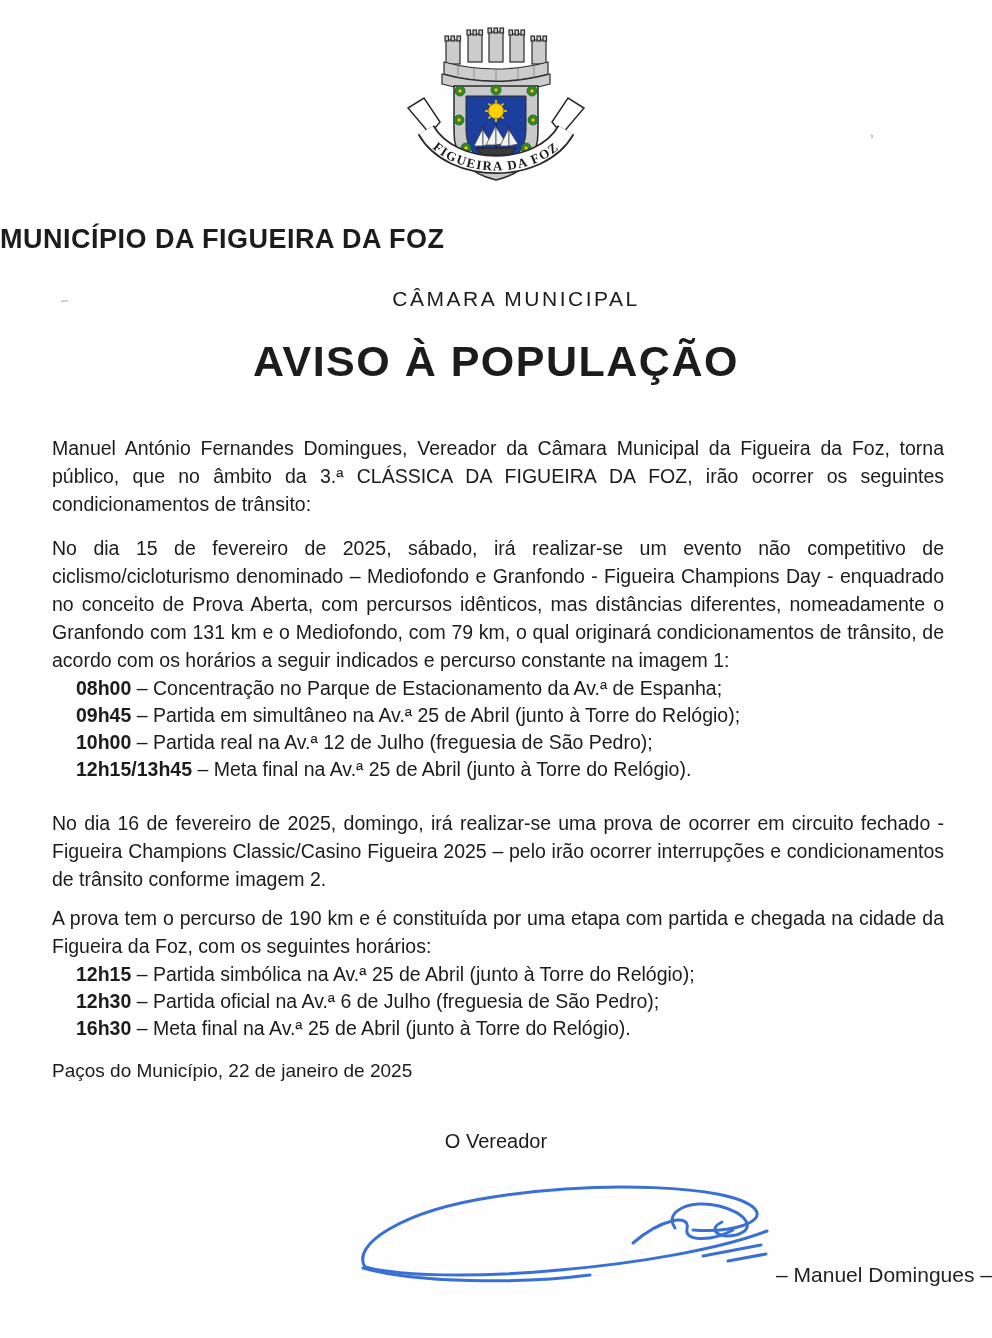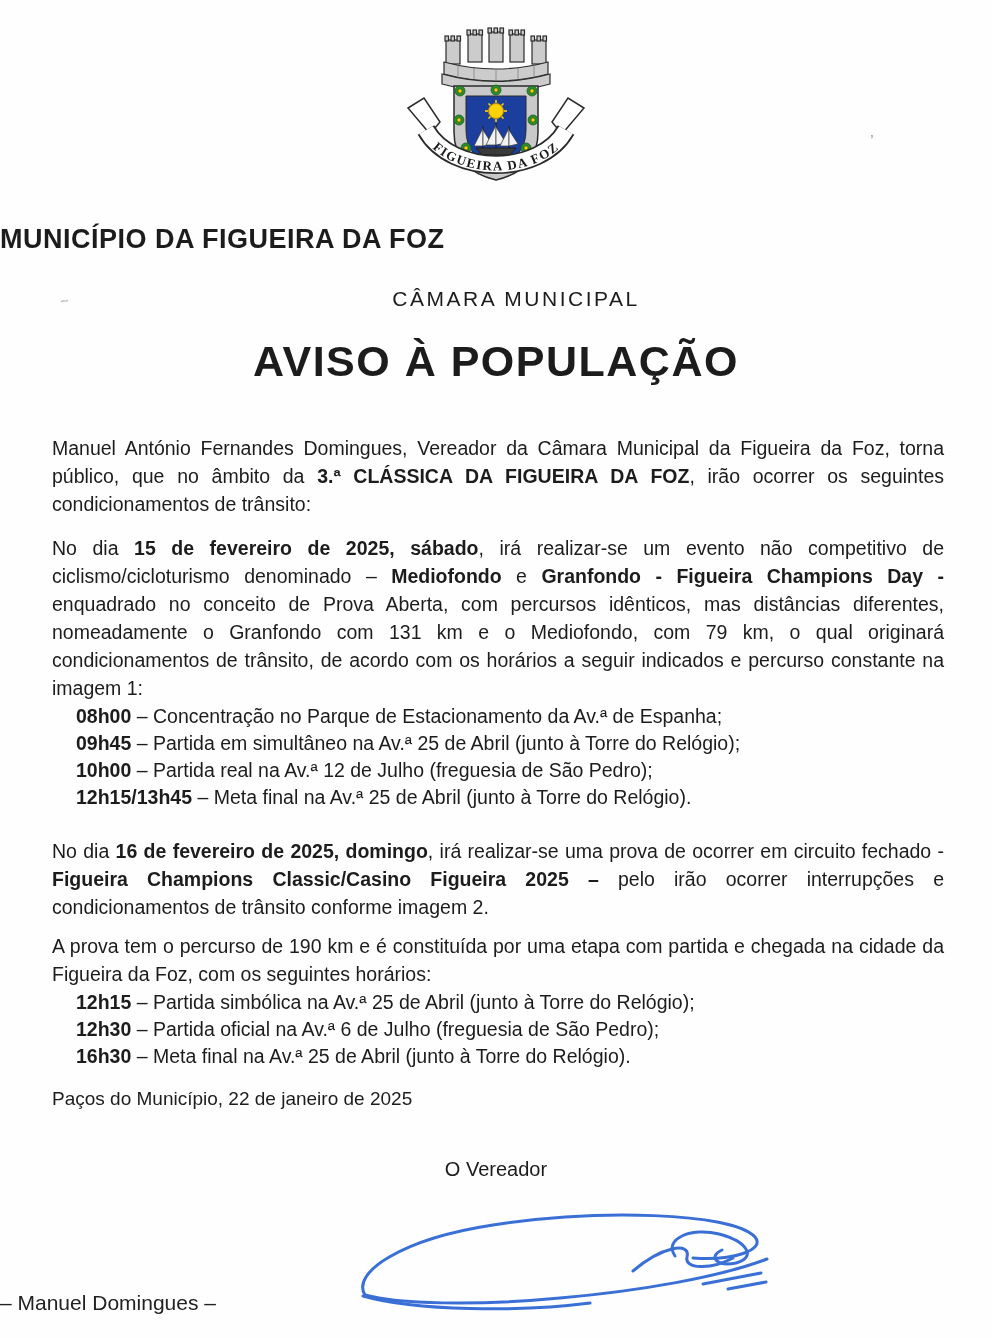--- a/index.html
+++ b/index.html
@@ -16,25 +16,25 @@
   .para{margin:0;text-align:justify;font-size:19.5px;line-height:28px;}
   .para + .para{margin-top:16px;}
   .gap-lg{margin-top:26px !important;}
   .sched{margin:1px 0 0 24px;}
   .sched-row{font-size:19.5px;line-height:27px;}
   .sched-row .time{font-weight:bold;}
   .place-date{margin-top:15px;font-size:19px;line-height:28px;}
   .signer-title{margin-top:42px;text-align:center;font-size:20px;line-height:28px;}
   .sig-area{position:relative;height:122px;margin-top:14px;}
   .sig-svg{position:absolute;left:335px;top:2px;}
-  .signer-name{position:absolute;bottom:4px;left:0;width:100%;text-align:left;font-size:21px;color:#222;}
+  .signer-name{position:absolute;bottom:4px;left:0;width:100%;text-align:right;font-size:21px;color:#222;}
   .artifact{position:absolute;color:#8a8578;opacity:.65;font-size:15px;}
   .artifact.a1{left:60px;top:292px;transform:rotate(-12deg);}
   .artifact.a2{left:870px;top:132px;font-size:17px;color:#6f6f6f;}
-  b{font-weight:bold;}
+  b{font-weight:normal;}
 </style>
 </head>
 <body>
 
 <div class="page">
 
   <div class="crest-wrap">
     <svg width="200" height="188" viewBox="0 0 200 188">
 
       <g stroke="#2b2b2b" stroke-width="1.2" fill="#cccccc">

